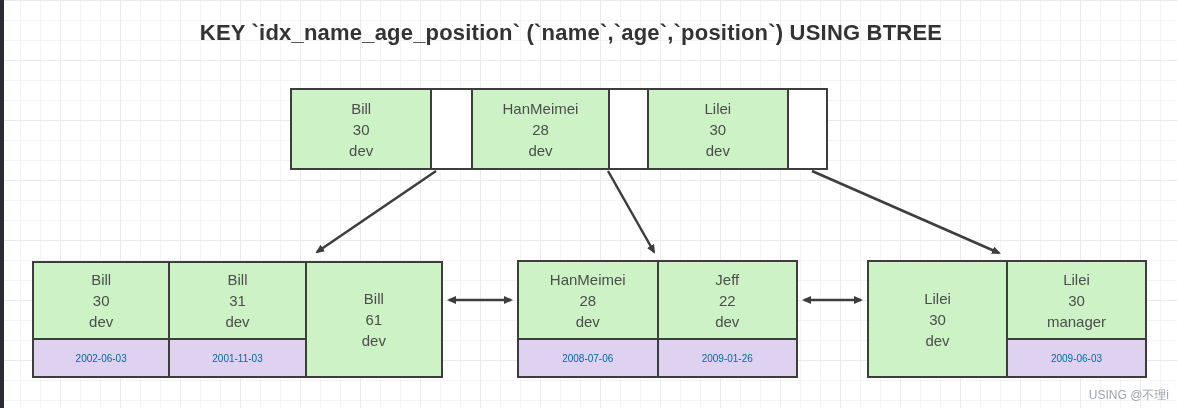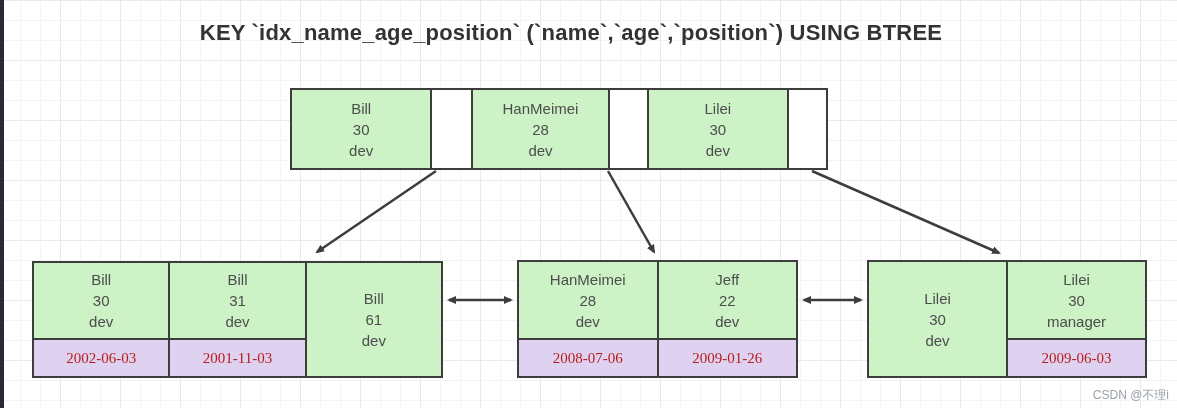--- a/index.html
+++ b/index.html
@@ -67,21 +67,21 @@
   .leafgreen{
     flex:1;background:#ccf2c6;
     display:flex;flex-direction:column;justify-content:center;align-items:center;
     font-size:15px;line-height:21px;color:#4d4d4d;
   }
   .leafdate{
     height:36px;background:#ded2f0;
     border-top:2px solid #3d3d3d;
     box-sizing:content-box;
     display:flex;justify-content:center;align-items:center;
-    font-size:15px;color:#b91c1c;font-family:Liberation Serif, serif;
+    font-size:10px;color:#0369a1;
   }
   .arrows{position:absolute;left:0;top:0;pointer-events:none;}
   .watermark{
     position:absolute;right:8px;bottom:4px;
     font-size:12px;color:#9ba1a8;
   }
 </style>
 </head>
 <body>
 
@@ -183,14 +183,14 @@
         <path d="M0,0 L9,4 L0,8 z" fill="#3d3d3d"></path>
       </marker>
     </defs>
     <line x1="436" y1="171" x2="317" y2="252" stroke="#3d3d3d" stroke-width="2.5" marker-end="url(#ah)"></line>
     <line x1="608" y1="171" x2="654" y2="252" stroke="#3d3d3d" stroke-width="2.5" marker-end="url(#ah)"></line>
     <line x1="812" y1="171" x2="999" y2="253" stroke="#3d3d3d" stroke-width="2.5" marker-end="url(#ah)"></line>
     <line x1="449" y1="300" x2="511" y2="300" stroke="#3d3d3d" stroke-width="2.5" marker-start="url(#ahs)" marker-end="url(#ah)"></line>
     <line x1="804" y1="300" x2="861" y2="300" stroke="#3d3d3d" stroke-width="2.5" marker-start="url(#ahs)" marker-end="url(#ah)"></line>
   </svg>
 
-  <div class="watermark">CSDN @不理i</div>
+  <div class="watermark">USING @不理i</div>
 </div>
 
 </body></html>

